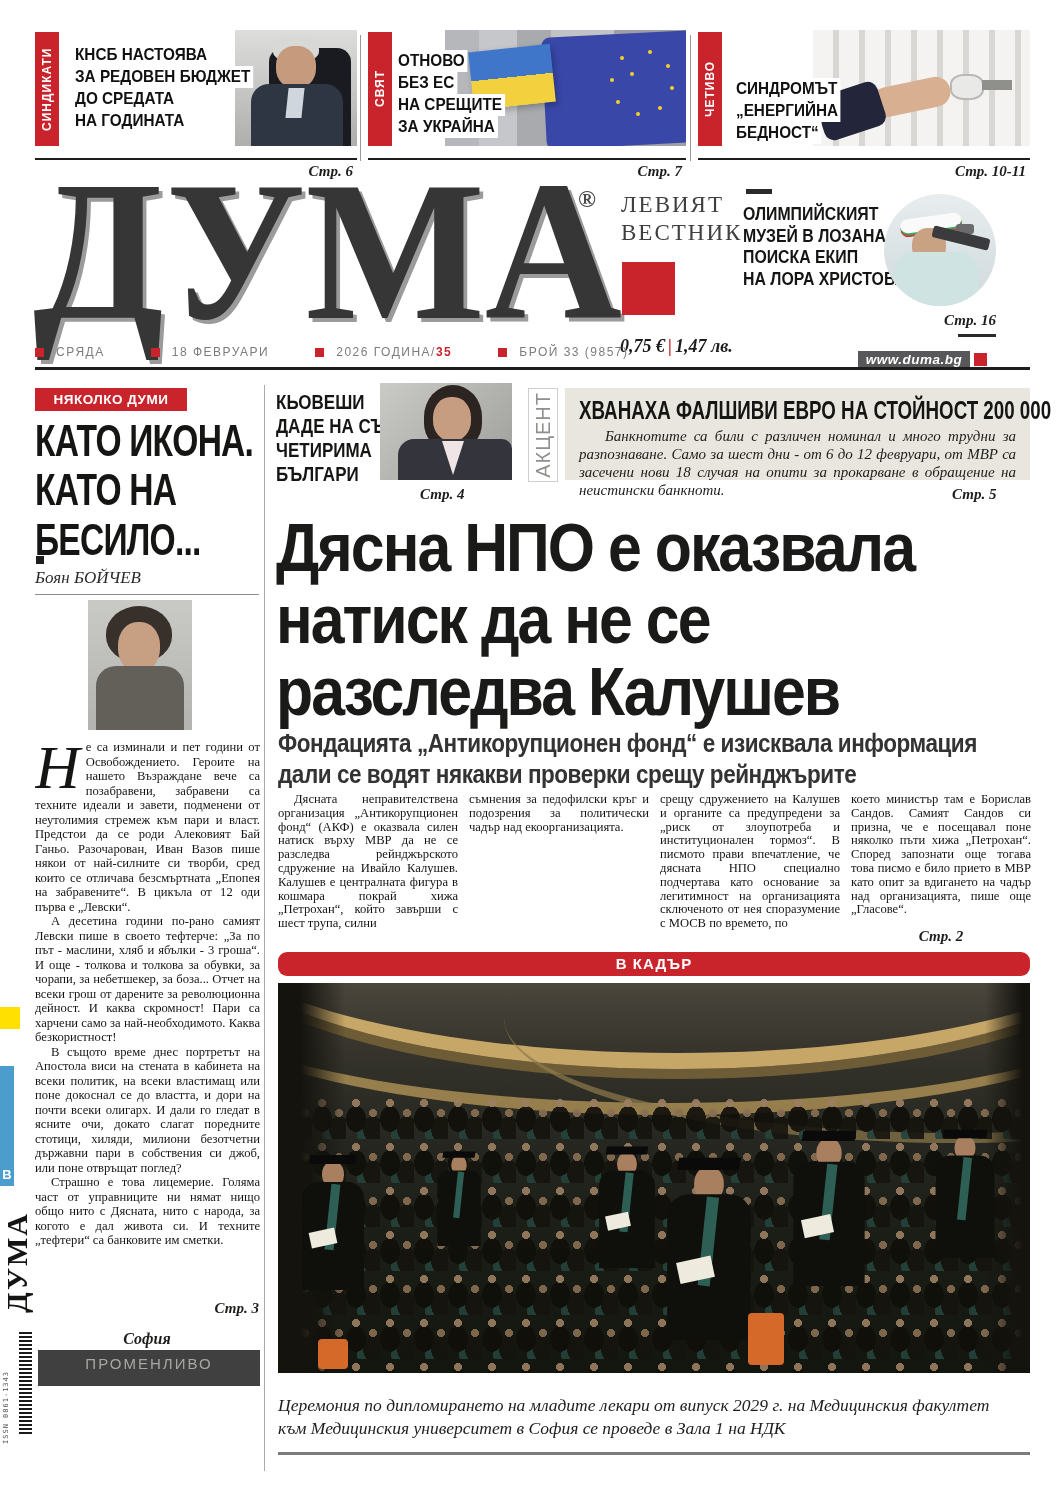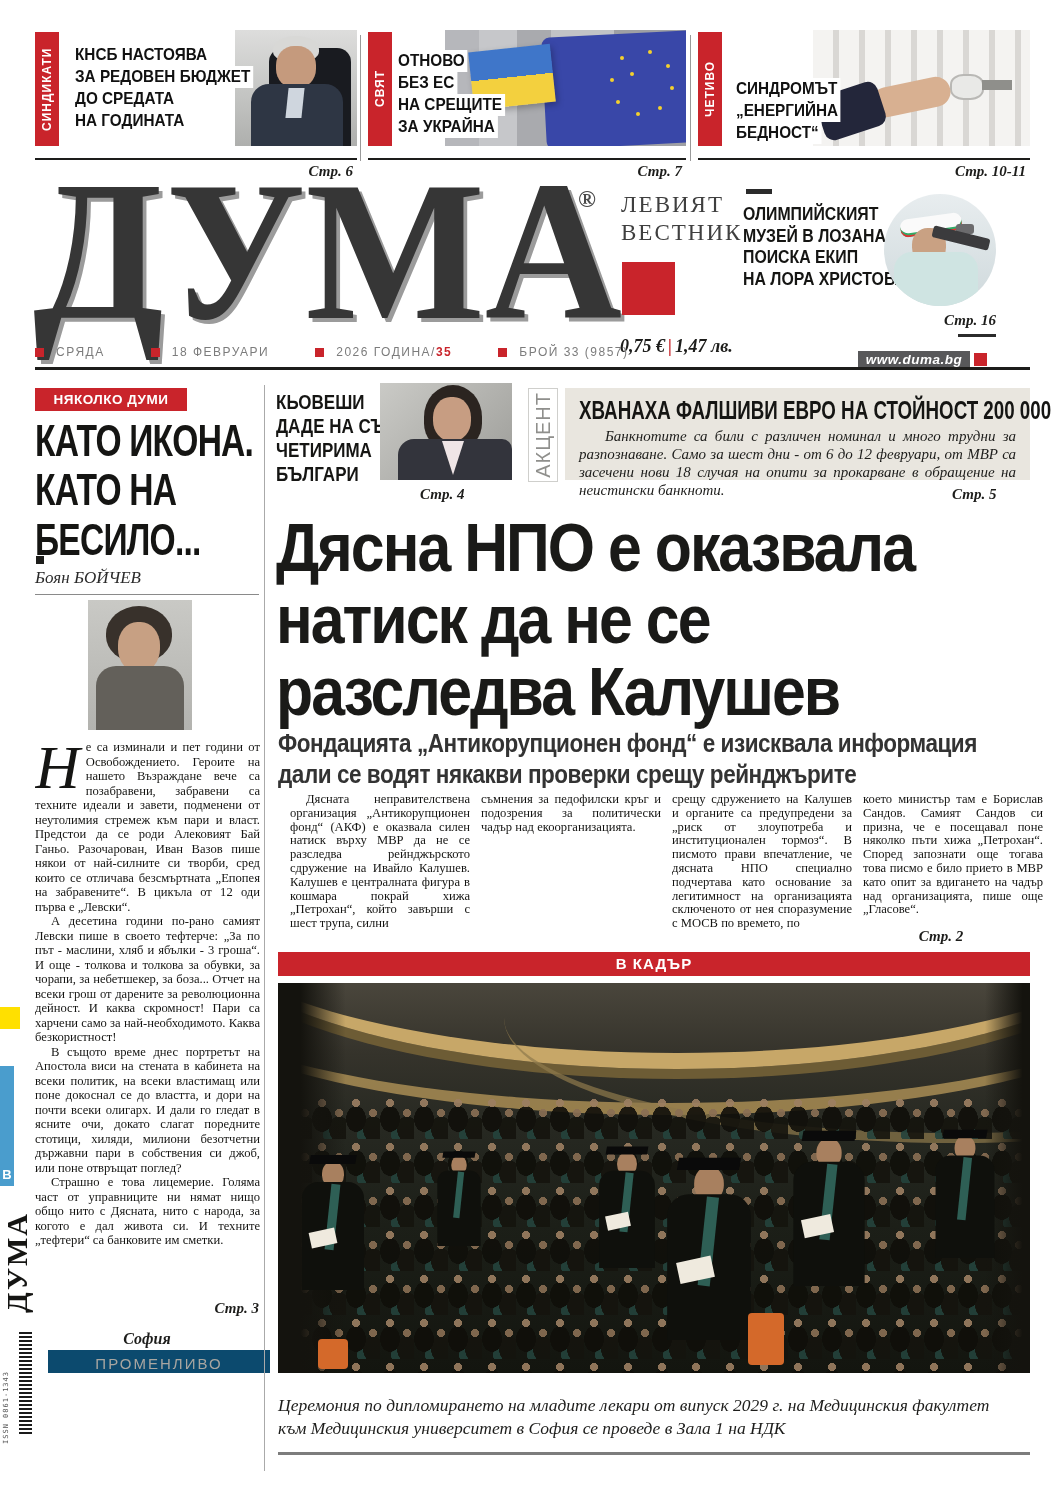--- a/index.html
+++ b/index.html
@@ -101,21 +101,21 @@
   .op-photo{position:absolute;left:88px;top:600px;width:104px;height:130px;overflow:hidden;}
   .op-body{position:absolute;left:35px;top:740px;width:225px;height:552px;overflow:hidden;
            font:12.6px/14.5px "Liberation Serif",serif;text-align:justify;color:#151513;}
   .op-body p{margin:0;}
   .op-body p.ind{text-indent:16px;}
   .dropcap{float:left;font:italic 62px/50px "Liberation Serif",serif;margin:2px 6px 0 0;}
   .op-page{position:absolute;left:35px;top:1300px;width:224px;text-align:right;}
 
   
   .w-city{position:absolute;left:35px;top:1330px;width:224px;text-align:center;font:bold italic 16px "Liberation Serif",serif;}
-  .w-bar{position:absolute;left:48px;top:1350px;width:222px;height:23px;background:#0c4a6e;
+  .w-bar{position:absolute;left:38px;top:1350px;width:222px;height:36px;background:#404040;
          font:15px/27px "Liberation Sans",sans-serif;color:#a8a6a1;text-align:center;letter-spacing:2px;}
   .w-row{position:absolute;left:30px;top:1385px;width:240px;height:90px;}
   .w-temp{position:absolute;font:200 58px/58px "DejaVu Sans",sans-serif;color:#4f4f4f;letter-spacing:-2px;}
   .w-temp sup{font-size:20px;letter-spacing:0;}
   .thermo{position:absolute;width:12px;height:34px;border:2px solid #b9b9b6;border-radius:8px;background:#fff;}
   .thermo::after{content:"";position:absolute;left:-4px;bottom:-12px;width:18px;height:18px;border-radius:50%;}
   .thermo.cold::after{background:#5b8fd4;}
   .thermo.cold::before{content:"";position:absolute;left:3px;top:14px;width:4px;height:16px;background:#5b8fd4;}
   .thermo.hot::after{background:#cc2a2a;}
   .thermo.hot::before{content:"";position:absolute;left:3px;top:6px;width:4px;height:24px;background:#cc2a2a;}
@@ -155,27 +155,27 @@
                 transform-origin:left top;white-space:nowrap;}
   .accent-text{margin-top:2px;font:italic 15px/18px "Liberation Serif",serif;color:#1d1d1b;text-align:justify;}
   .accent-text .ind{display:inline-block;width:26px;}
   .accent-page{position:absolute;left:952px;top:486px;}
 
   .lead-head{position:absolute;left:276px;top:512px;width:940px;font:bold 62px/64px "Liberation Sans",sans-serif;
              color:#1a1a18;letter-spacing:-2px;transform:scale(.98,1.12);transform-origin:left top;}
   .lead-sub{position:absolute;left:278px;top:728px;width:820px;font:bold 25px/31px "Liberation Sans",sans-serif;
             color:#333;letter-spacing:-.5px;transform:scaleX(.9);transform-origin:left top;}
   .bodycol{position:absolute;top:793px;width:180px;height:158px;overflow:hidden;
-           font:12.6px/13.8px "Liberation Serif",serif;text-align:justify;color:#151513;margin-left:12px;}
+           font:12.6px/13.8px "Liberation Serif",serif;text-align:justify;color:#151513;}
   .bodycol p{margin:0;}
   .bodycol p.ind{text-indent:16px;}
   .lead-page{position:absolute;left:851px;top:928px;width:180px;text-align:center;}
 
   .band{position:absolute;left:278px;top:952px;width:752px;height:24px;background:var(--red);
-        color:#fff;font:bold 15px/24px "Liberation Sans",sans-serif;text-align:center;letter-spacing:1px;}
+        color:#fff;font:bold 15px/24px "Liberation Sans",sans-serif;text-align:center;letter-spacing:1px;border-radius:9px;}
 
   
   .mainphoto{position:absolute;left:278px;top:983px;width:752px;height:390px;overflow:hidden;
      background:linear-gradient(180deg,#4a463c 0%,#35332b 18%,#262821 38%,#1c1f18 62%,#13150f 100%);}
   .mainphoto .edge{position:absolute;inset:0;background:linear-gradient(90deg,#14130e 0 3%,transparent 9%),linear-gradient(270deg,#14130e 0 1%,transparent 6%);}
   .balc{position:absolute;border-radius:50%;}
   .balc.b1{left:-12%;top:-230px;width:130%;height:300px;border-bottom:16px solid #c7a768;box-shadow:0 10px 0 #6d5c35;}
   .balc.b2{left:-18%;top:-160px;width:140%;height:280px;border-bottom:12px solid #a98d54;opacity:.85;}
   .balc.b3{left:30%;top:-90px;width:120%;height:240px;border-bottom:10px solid #8f7a4c;opacity:.7;}
   .crowd{position:absolute;left:0;right:0;top:112px;bottom:0;

